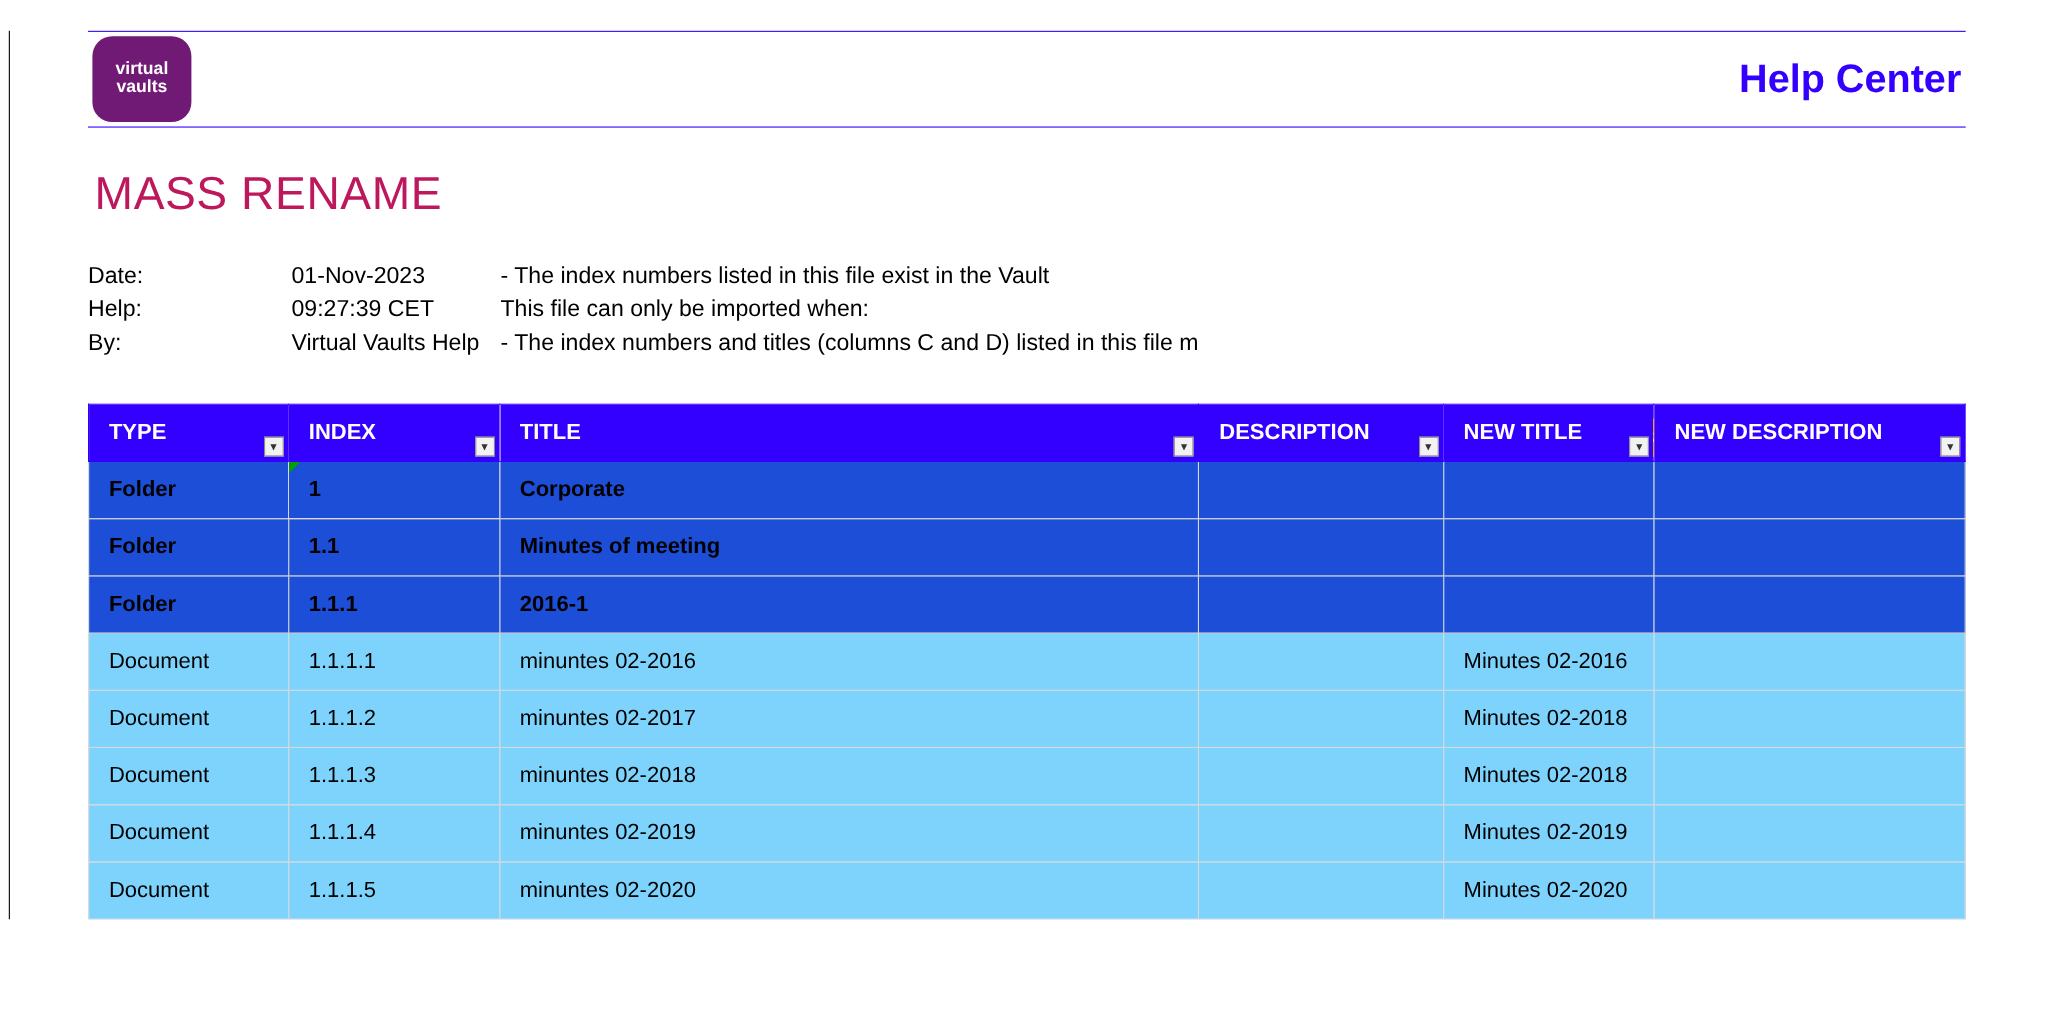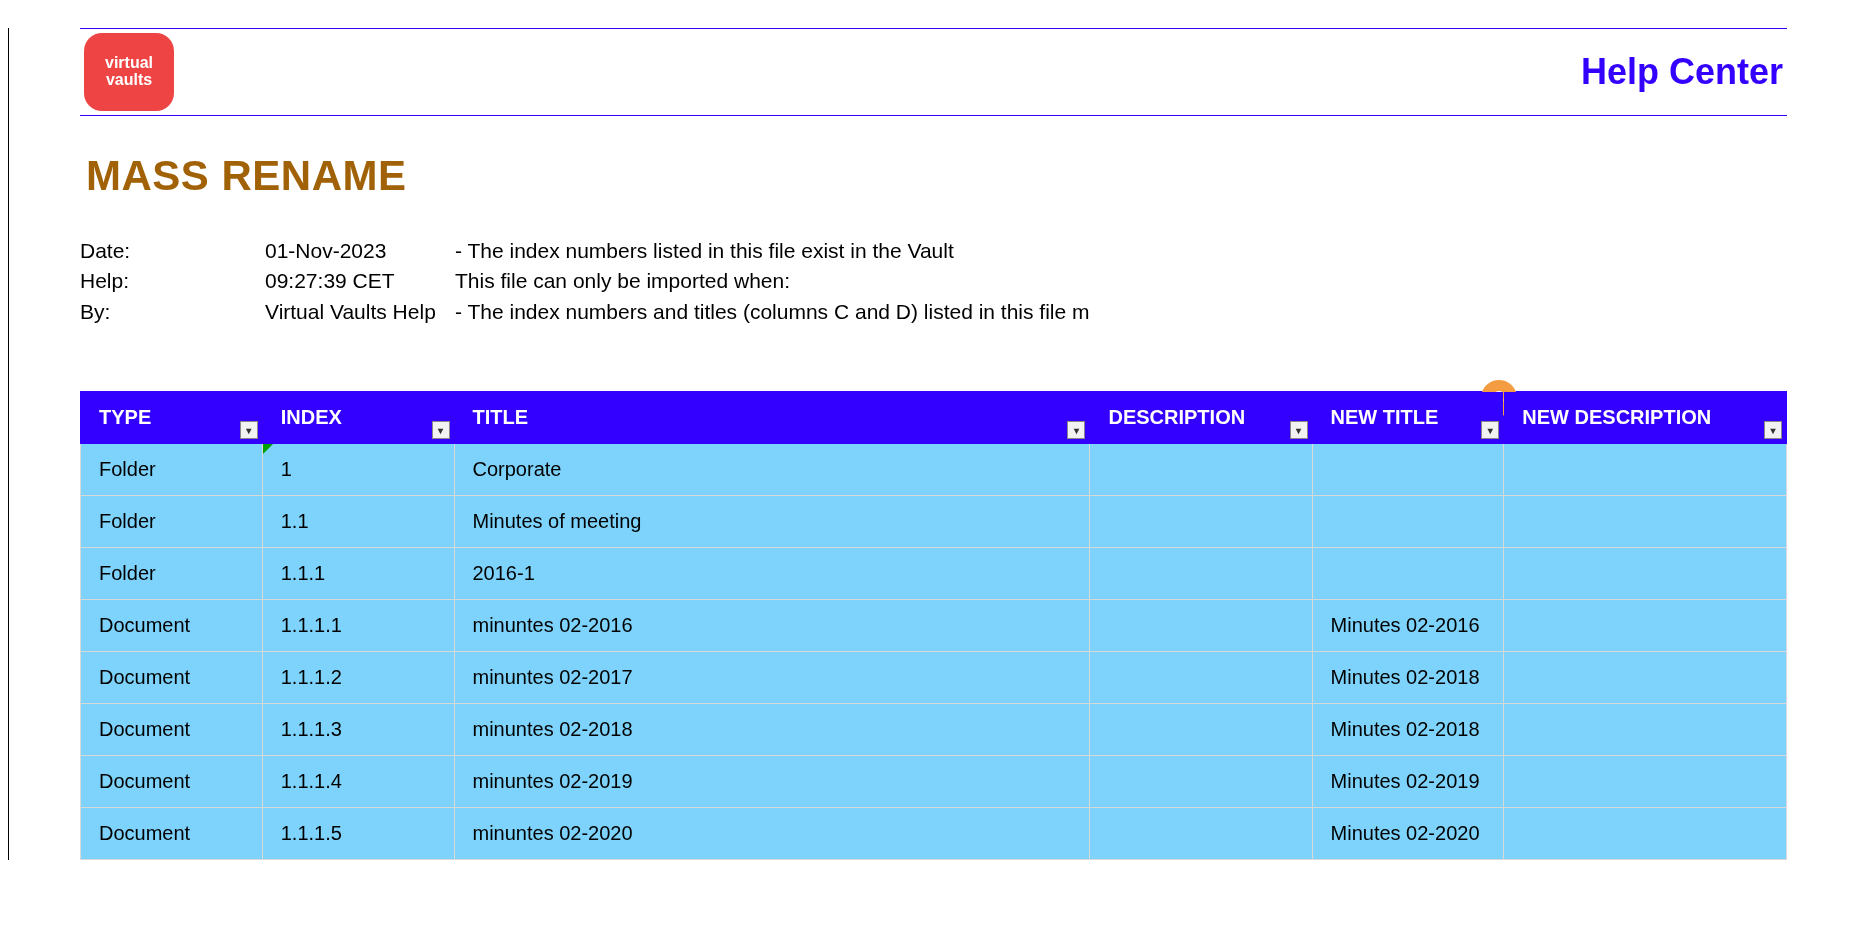--- a/index.html
+++ b/index.html
@@ -32,39 +32,39 @@
   .header-row {
     display: flex;
     align-items: center;
     justify-content: space-between;
     height: 86px;
     padding: 0 4px;
   }
   .logo-box {
     width: 90px;
     height: 78px;
-    background: #ef4444;
+    background: #701a75;
     border-radius: 18px;
     display: flex;
     flex-direction: column;
     align-items: center;
     justify-content: center;
     color: #fff;
     font-weight: bold;
     font-size: 16px;
     line-height: 1.05;
   }
   .help-center {
     color: #3300FF;
     font-weight: 800;
     font-size: 36px;
   }
   .title {
-    color: #a16207;
-    font-weight: 700;
+    color: #be185d;
+    font-weight: 400;
     font-size: 42px;
     letter-spacing: 0.5px;
     margin-top: 36px;
     margin-left: 6px;
   }
   .meta-block {
     display: flex;
     margin-top: 36px;
     font-size: 21px;
     align-items: center;
@@ -86,41 +86,41 @@
     color: #fff;
     font-weight: bold;
     font-size: 18px;
     display: flex;
     align-items: center;
     justify-content: center;
   }
   table.main {
     width: 100%;
     border-collapse: collapse;
-    margin-top: 64px;
+    margin-top: 40px;
     font-size: 20px;
   }
   table.main th {
     background: #3300FF;
     color: #fff;
     font-weight: 800;
     text-align: left;
     padding: 14px 18px;
     border: 1px solid #3300FF;
     position: relative;
   }
   table.main td {
     padding: 14px 18px;
     border: 1px solid #d9d9d9;
     background: #7dd3fc;
     vertical-align: middle;
   }
   tr.folder td {
-    background: #7dd3fc;
-    font-weight: normal;
+    background: #1d4ed8;
+    font-weight: bold;
   }
   .col-type { width: 180px; }
   .col-index { width: 190px; position: relative; }
   .col-title { width: 630px; }
   .col-desc { width: 220px; }
   .col-newtitle { width: 190px; }
   .col-newdesc { width: 280px; }
   .filter-btn {
     position: absolute;
     right: 4px;

